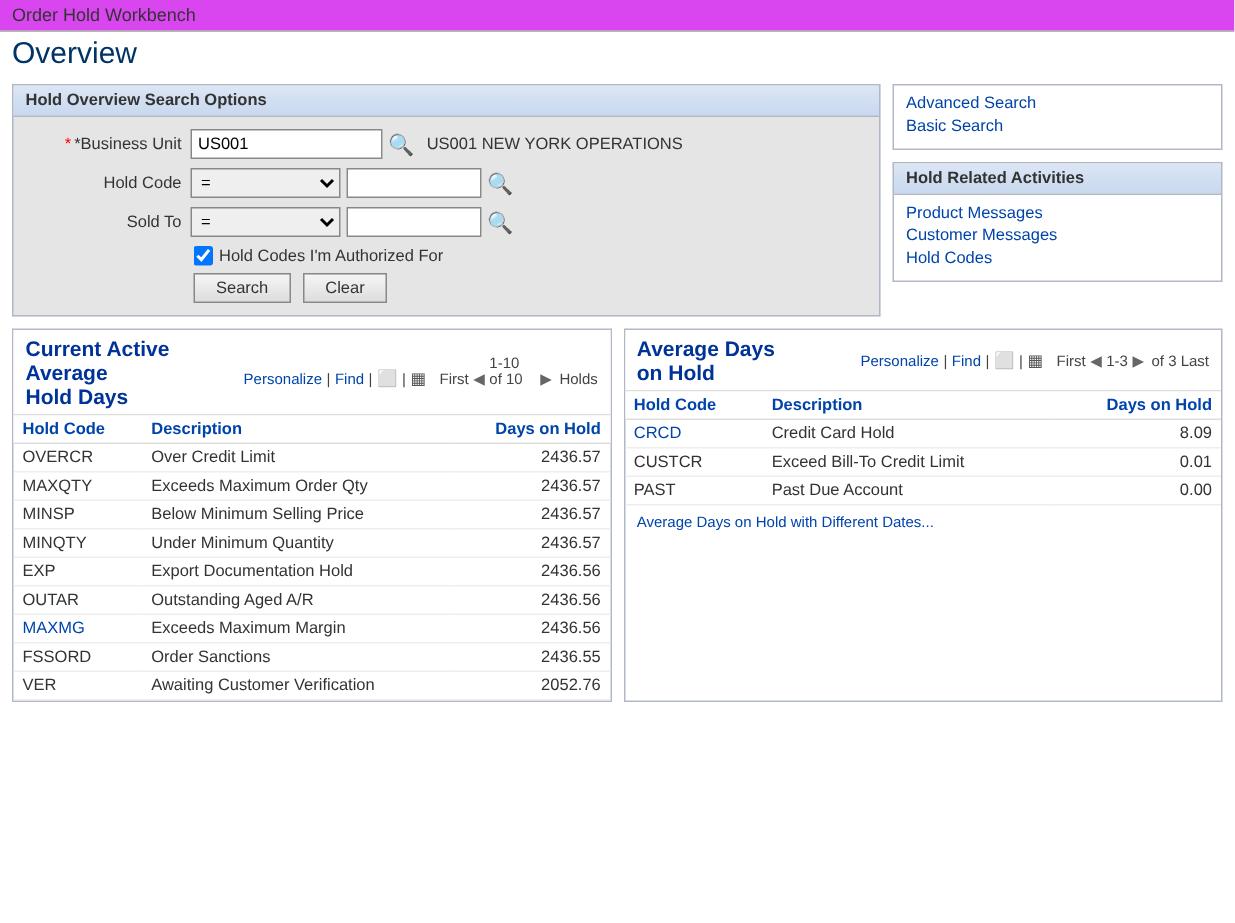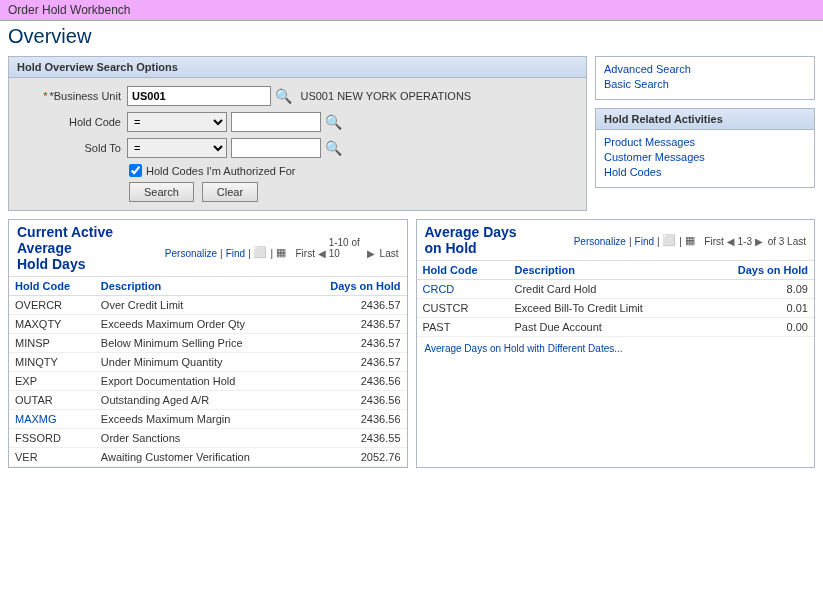--- a/index.html
+++ b/index.html
@@ -1,18 +1,18 @@
 <!DOCTYPE html>
 <html><head>
   <meta charset="utf-8">
   <style>
     * { box-sizing: border-box; margin: 0; padding: 0; }
     body { font-family: Arial, sans-serif; font-size: 12px; background: #fff; color: #333; }
 
-    .page-header { background: #f0abfc; border-bottom: 1px solid #aaa; padding: 3px 8px; }
+    .page-header { background: #d946ef; border-bottom: 1px solid #aaa; padding: 3px 8px; }
     .page-main-title { font-size: 20px; color: #003366; font-weight: normal; padding: 4px 8px 4px; }
 
     .content-area { padding: 4px 8px; display: flex; gap: 8px; }
 
     
     .search-panel {
       border: 1px solid #b0b8c8;
       background: #e5e5e5;
       flex: 1 1 560px;
     }
@@ -23,21 +23,21 @@
       font-size: 11px;
       color: #333;
       font-weight: bold;
     }
     .panel-body { padding: 8px 12px; }
 
     .form-row { display: flex; align-items: center; margin-bottom: 6px; }
     .form-label { text-align: right; width: 100px; margin-right: 6px; font-size: 11px; color: #333; }
     .form-label.required::before { content: '*'; color: red; margin-right: 2px; }
     .form-input { border: 1px solid #888; padding: 2px 4px; font-size: 11px; height: 20px; }
-    .form-input-unit { width: 144px; font-weight: bold; }
+    .form-input-unit { width: 128px; }
     .form-input-text { width: 90px; }
     .lookup-icon { margin-left: 4px; cursor: pointer; color: #666; font-size: 14px; }
     .unit-desc { margin-left: 8px; font-size: 11px; color: #333; }
 
     .select-input { border: 1px solid #888; padding: 1px 2px; font-size: 11px; height: 20px; width: 100px; }
 
     .checkbox-row { margin-left: 108px; margin-bottom: 5px; display: flex; align-items: center; gap: 4px; font-size: 11px; }
     .checkbox-row input { width: 13px; height: 13px; }
 
     .button-row { display: flex; gap: 8px; margin-left: 108px; }
@@ -190,21 +190,21 @@
         <span> | </span>
         <span class="table-nav-icon" title="Export">⬜</span>
         <span>|</span>
         <span class="table-nav-icon" title="Grid">▦</span>
         <span style="margin-left:6px;">
           <span>First</span>
         </span>
         <span class="nav-arrow">◀</span>
         <span>1-10 of 10</span>
         <span class="nav-arrow">▶</span>
-        <span style="margin-left:2px;">Last</span>
+        <span style="margin-left:2px;">Holds</span>
       </div>
     </div>
     <table>
       <thead>
         <tr>
           <th>Hold Code</th>
           <th>Description</th>
           <th class="right">Days on Hold</th>
         </tr>
       </thead>

